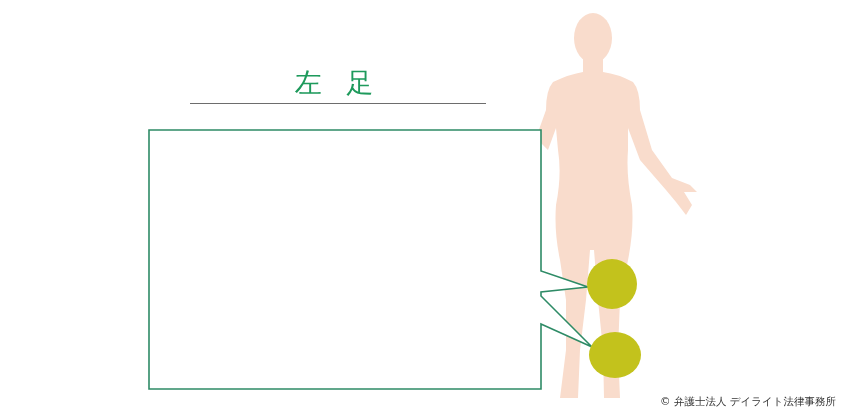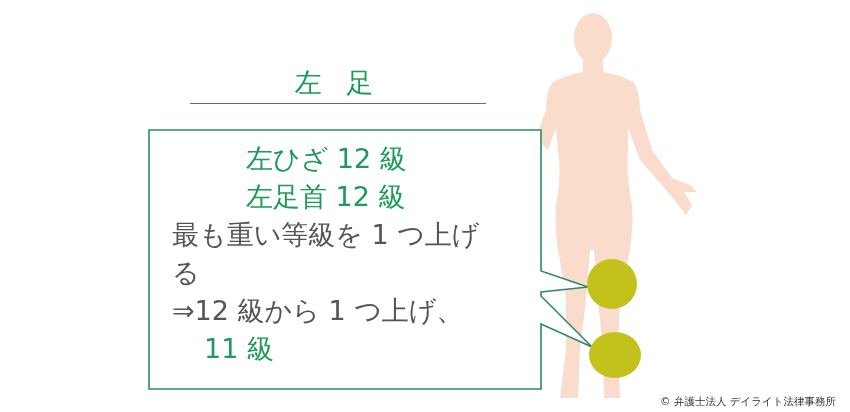--- a/index.html
+++ b/index.html
@@ -44,23 +44,15 @@
 
     <path fill="#ffffff" stroke="#2e8b66" stroke-width="1.6" d="M149 130 L541 130 L541 271 L588 287 L541 292 L541 296 L592 347 L541 324 L541 389 L149 389 Z"></path>
 
     <circle cx="612" cy="284" rx="25" r="25" fill="#c3c21c"></circle>
     <ellipse cx="615" cy="355" rx="26" ry="23" fill="#c3c21c"></ellipse>
   </svg>
 
   <div class="title">左 足</div>
   <div class="title-rule"></div>
 
-  <div class="text-block">
-    <div class="line green indent-1">左ひざ 12 級</div>
-    <div class="line green indent-1">左足首 12 級</div>
-    <div class="line">最も重い等級を 1 つ上げ</div>
-    <div class="line">る</div>
-    <div class="line">⇒12 級から 1 つ上げ、</div>
-    <div class="line green indent-2">11 級</div>
-  </div>
 
   <div class="copyright">© 弁護士法人 デイライト法律事務所</div>
 </div>
 
 </body></html>

